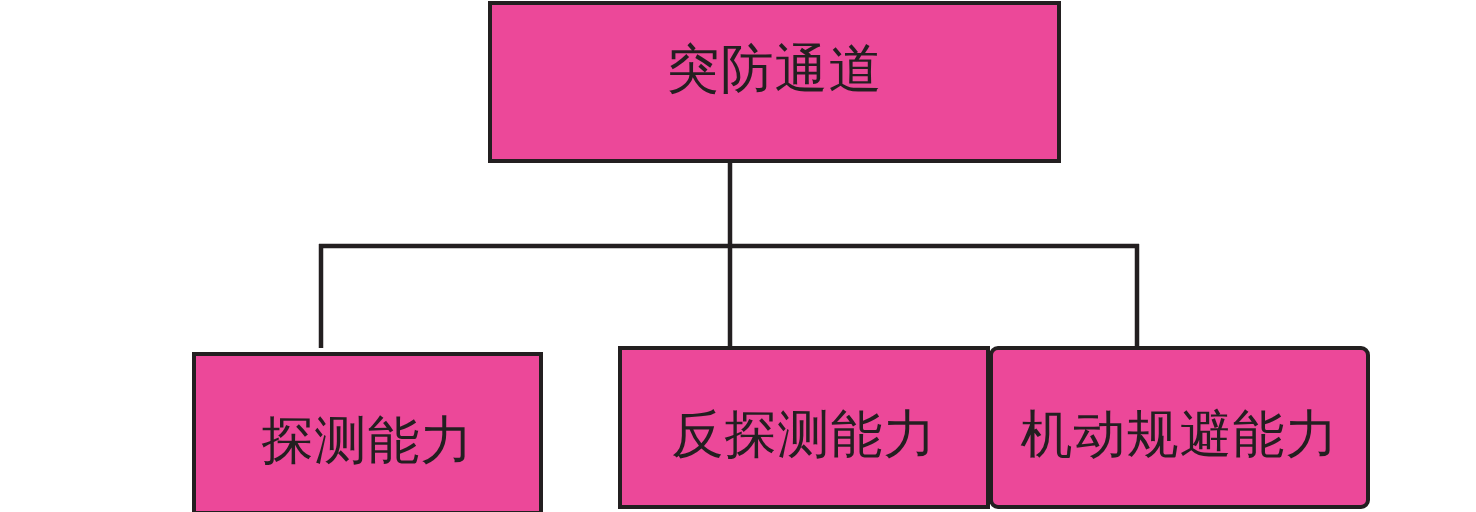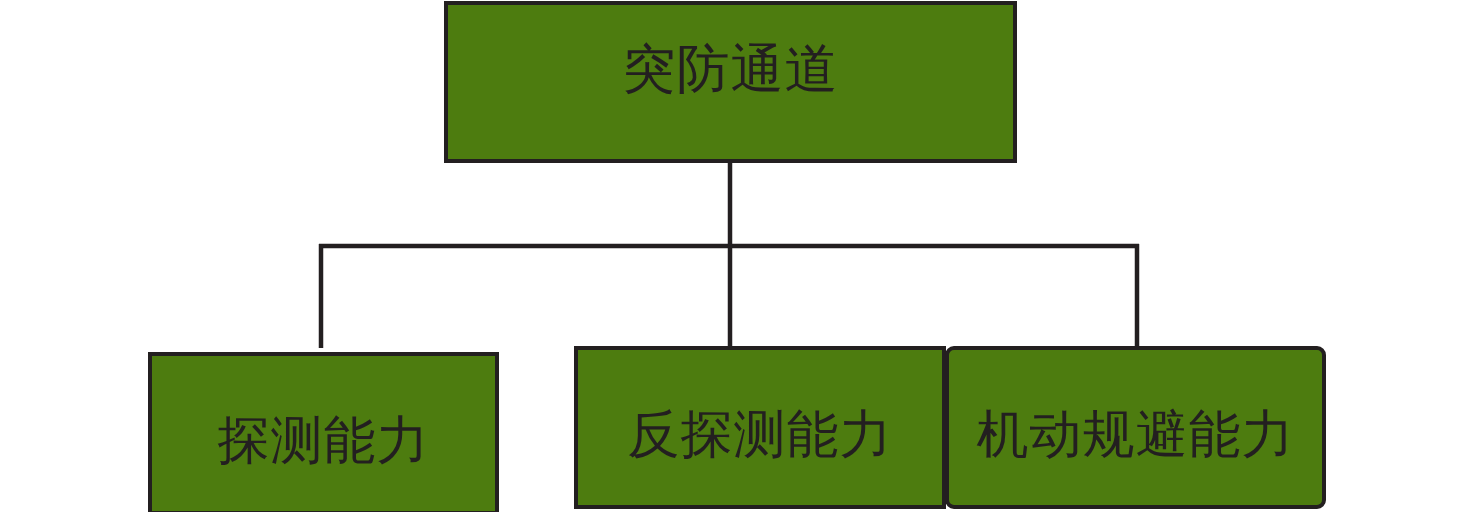--- a/index.html
+++ b/index.html
@@ -33,25 +33,26 @@
     stroke: #231f20;
     stroke-width: 4.5;
     stroke-linecap: butt;
   }
 
   
   .node-box {
     position: absolute;
     box-sizing: border-box;
     border: 4px solid #231f20;
-    background: #4d7c0f;
+    background: #ec4899;
     display: flex;
     align-items: center;
     justify-content: center;
     overflow: hidden;
+    margin-left: 44px;
   }
 
   .node-label {
     font-family: "DejaVu Serif", "Liberation Serif", serif;
     font-weight: 400;
     color: #231f20;
     white-space: nowrap;
     line-height: 1;
     letter-spacing: 0.02em;
   }

